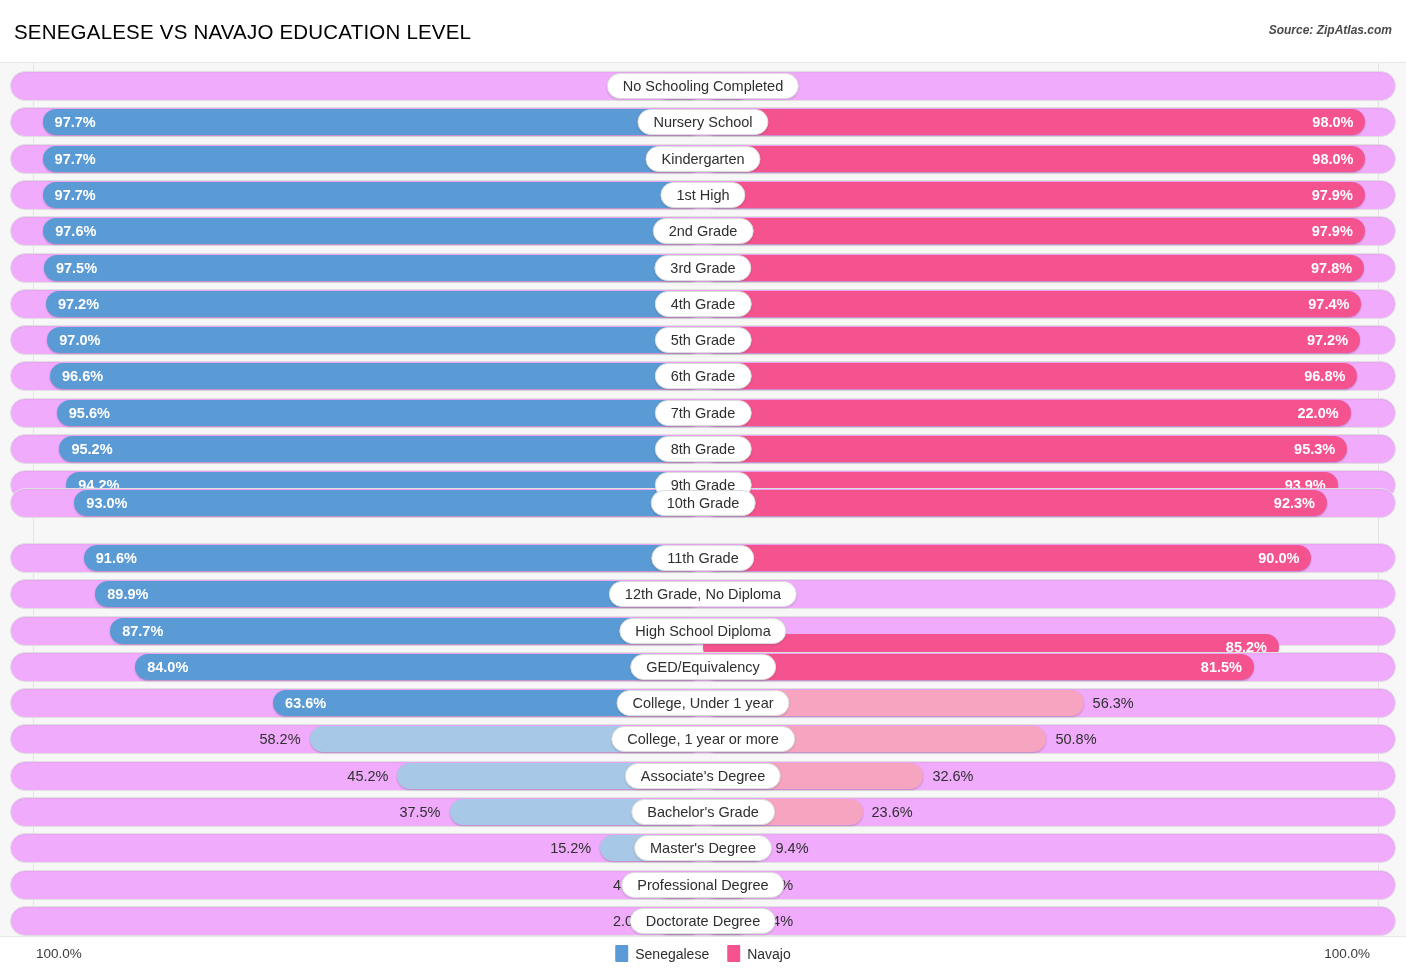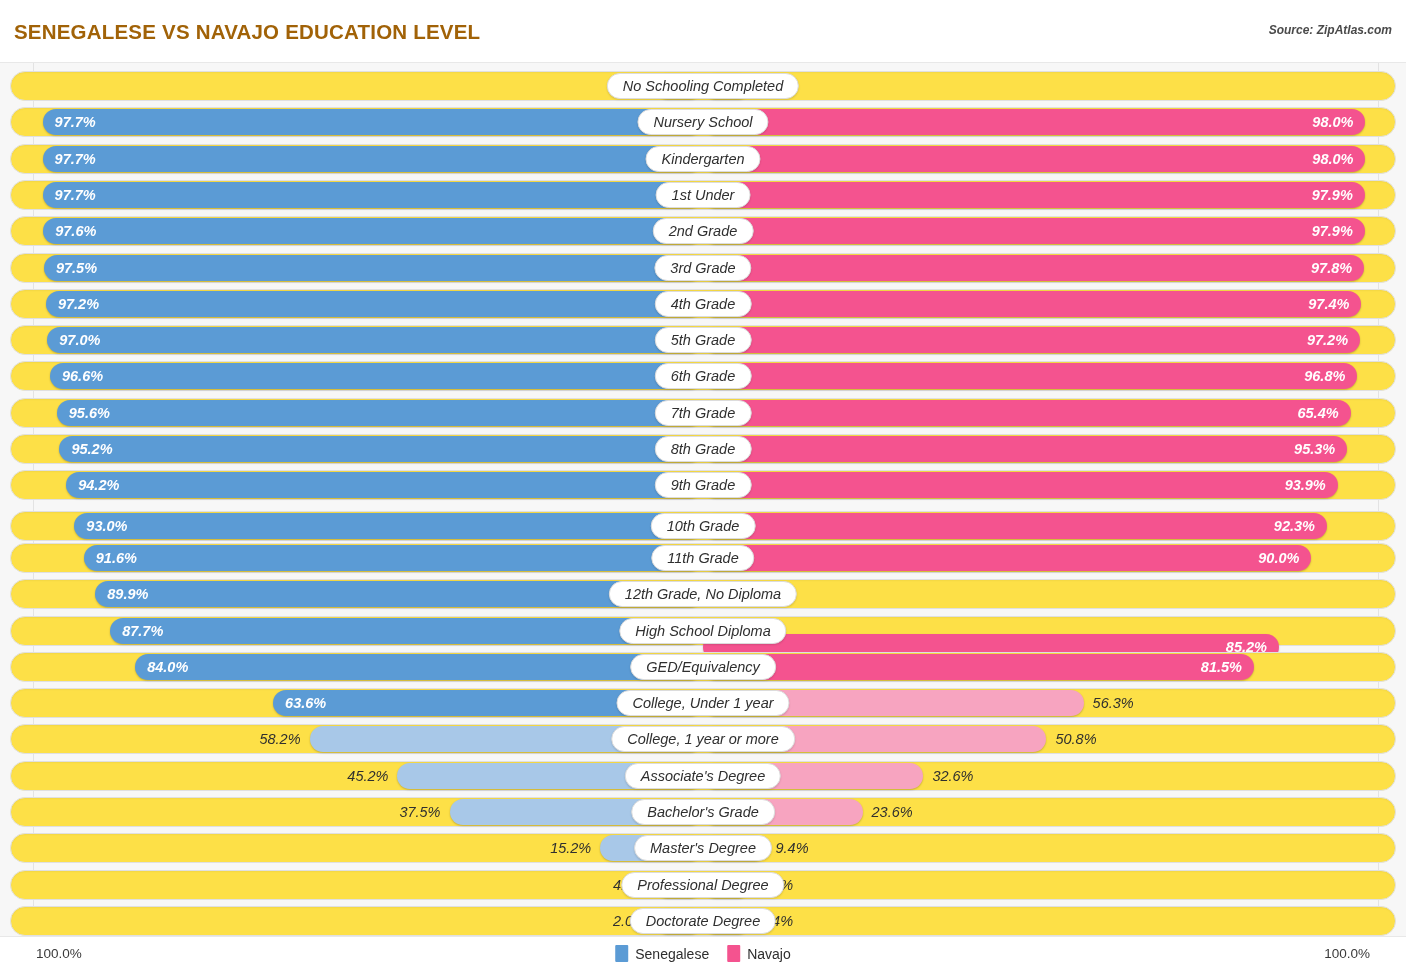--- a/index.html
+++ b/index.html
@@ -24,22 +24,22 @@
     top: 0; left: 0;
     width: 1406px;
     height: 62px;
   }
   #chart-title {
     position: absolute;
     left: 14px;
     top: 20px;
     font-size: 20.5px;
     letter-spacing: 0.2px;
-    color: #a16207;
-    font-weight: 700;
+    color: #000000;
+    font-weight: 400;
     white-space: nowrap;
   }
   #source-label {
     position: absolute;
     right: 14px;
     top: 23px;
     font-size: 12px;
     font-style: italic;
     font-weight: bold;
     color: #4a4a4a;
@@ -68,25 +68,24 @@
   #rows {
     position: absolute;
     left: 0; top: 0; right: 0; bottom: 0;
   }
 
   .row {
     position: absolute;
     left: 10px;
     width: 1386px;
     height: 30px;
-    background: #fde047;
+    background: #f0abfc;
     border: 1px solid #e0e0e0;
     border-radius: 15px;
     box-shadow: inset 0 1px 2px rgba(0,0,0,0.045);
-    font-style: italic;
   }
   .row-inner {
     position: absolute;
     left: 0; top: 0; right: 0; bottom: 0;
   }
 
   
   .bar {
     position: absolute;
     top: 1px;
@@ -233,21 +232,21 @@
           </div>
         </div>
         <div class="row" style="top: 116.9px;">
           <div class="row-inner">
             <div class="bar left" style="width: 660.452px; background: rgb(91, 155, 213);">
               <span class="bar-val">97.7%</span>
             </div>
             <div class="bar right" style="width: 661.804px; background: rgb(244, 83, 143);">
               <span class="bar-val">97.9%</span>
             </div>
-            <div class="cat-pill">1st Under</div>
+            <div class="cat-pill">1st High</div>
           </div>
         </div>
         <div class="row" style="top: 153.2px;">
           <div class="row-inner">
             <div class="bar left" style="width: 659.776px; background: rgb(91, 155, 213);">
               <span class="bar-val">97.6%</span>
             </div>
             <div class="bar right" style="width: 661.804px; background: rgb(244, 83, 143);">
               <span class="bar-val">97.9%</span>
             </div>
@@ -297,21 +296,21 @@
             </div>
             <div class="cat-pill">6th Grade</div>
           </div>
         </div>
         <div class="row" style="top: 334.7px;">
           <div class="row-inner">
             <div class="bar left" style="width: 646.256px; background: rgb(91, 155, 213);">
               <span class="bar-val">95.6%</span>
             </div>
             <div class="bar right" style="width: 647.608px; background: rgb(244, 83, 143);">
-              <span class="bar-val">65.4%</span>
+              <span class="bar-val">22.0%</span>
             </div>
             <div class="cat-pill">7th Grade</div>
           </div>
         </div>
         <div class="row" style="top: 371px;">
           <div class="row-inner">
             <div class="bar left" style="width: 643.552px; background: rgb(91, 155, 213);">
               <span class="bar-val">95.2%</span>
             </div>
             <div class="bar right" style="width: 644.228px; background: rgb(244, 83, 143);">
@@ -324,21 +323,21 @@
           <div class="row-inner">
             <div class="bar left" style="width: 636.792px; background: rgb(91, 155, 213);">
               <span class="bar-val">94.2%</span>
             </div>
             <div class="bar right" style="width: 634.764px; background: rgb(244, 83, 143);">
               <span class="bar-val">93.9%</span>
             </div>
             <div class="cat-pill">9th Grade</div>
           </div>
         </div>
-        <div class="row" style="top: 448px;">
+        <div class="row" style="top: 425px;">
           <div class="row-inner">
             <div class="bar left" style="width: 628.68px; background: rgb(91, 155, 213);">
               <span class="bar-val">93.0%</span>
             </div>
             <div class="bar right" style="width: 623.948px; background: rgb(244, 83, 143);">
               <span class="bar-val">92.3%</span>
             </div>
             <div class="cat-pill">10th Grade</div>
           </div>
         </div>

